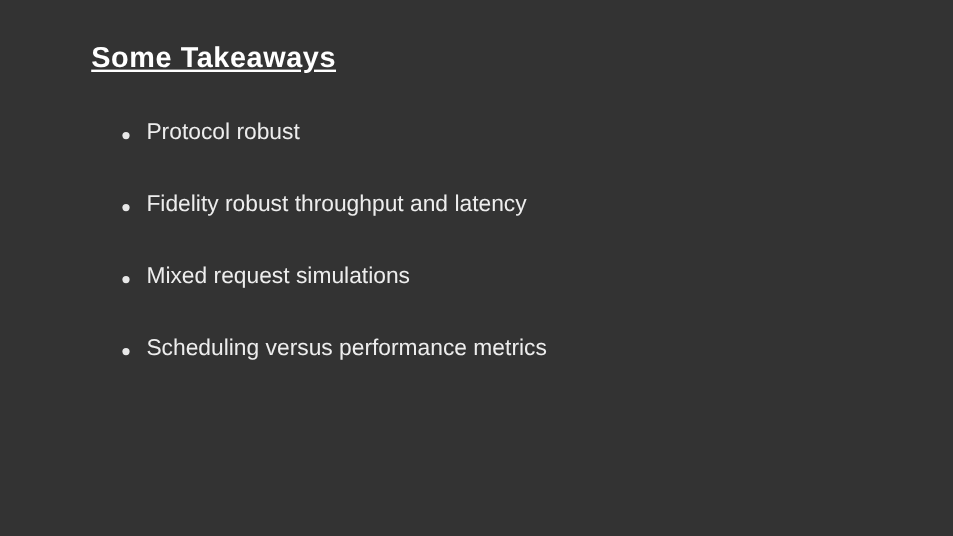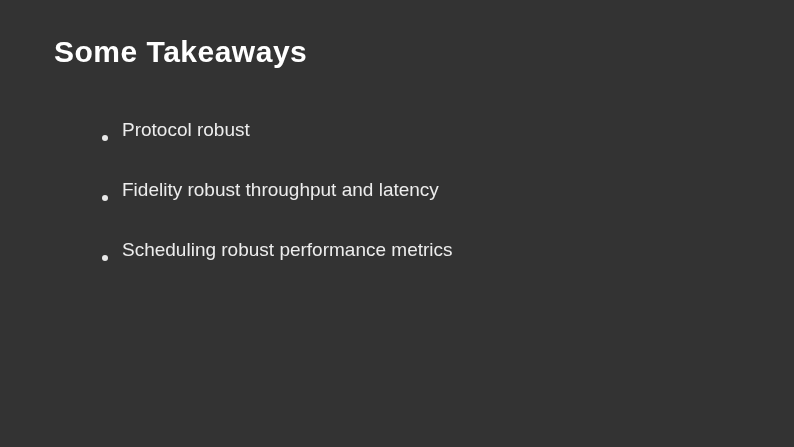--- a/index.html
+++ b/index.html
@@ -15,38 +15,39 @@
     background: var(--background);
   }
   .slide {
     position: relative;
     width: 794px;
     height: 447px;
     background: var(--background);
   }
   .slide-title {
     position: absolute;
-    left: 54px;
+    left: 76px;
     top: 35px;
-    font-size: 30px;
+    font-size: 24px;
     font-weight: bold;
     color: var(--title);
     letter-spacing: 0.5px;
     white-space: nowrap;
+    text-decoration: underline;
   }
   .bullet-list {
     position: absolute;
     left: 102px;
     top: 81px;
     list-style: none;
   }
   .bullet-item {
     height: 60px;
     display: flex;
-    align-items: flex-end;
+    align-items: center;
   }
   .bullet-dot {
     width: 6px;
     height: 6px;
     border-radius: 50%;
     background: var(--bullet);
     margin-right: 14px;
     margin-top: 4px;
     flex: 0 0 auto;
   }
@@ -66,16 +67,20 @@
     <li class="bullet-item">
       <span class="bullet-dot"></span>
       <span class="bullet-text">Protocol robust</span>
     </li>
     <li class="bullet-item">
       <span class="bullet-dot"></span>
       <span class="bullet-text">Fidelity robust throughput and latency</span>
     </li>
     <li class="bullet-item">
       <span class="bullet-dot"></span>
-      <span class="bullet-text">Scheduling robust performance metrics</span>
+      <span class="bullet-text">Mixed request simulations</span>
+    </li>
+    <li class="bullet-item">
+      <span class="bullet-dot"></span>
+      <span class="bullet-text">Scheduling versus performance metrics</span>
     </li>
   </ul>
 </div>
 
 </body></html>

